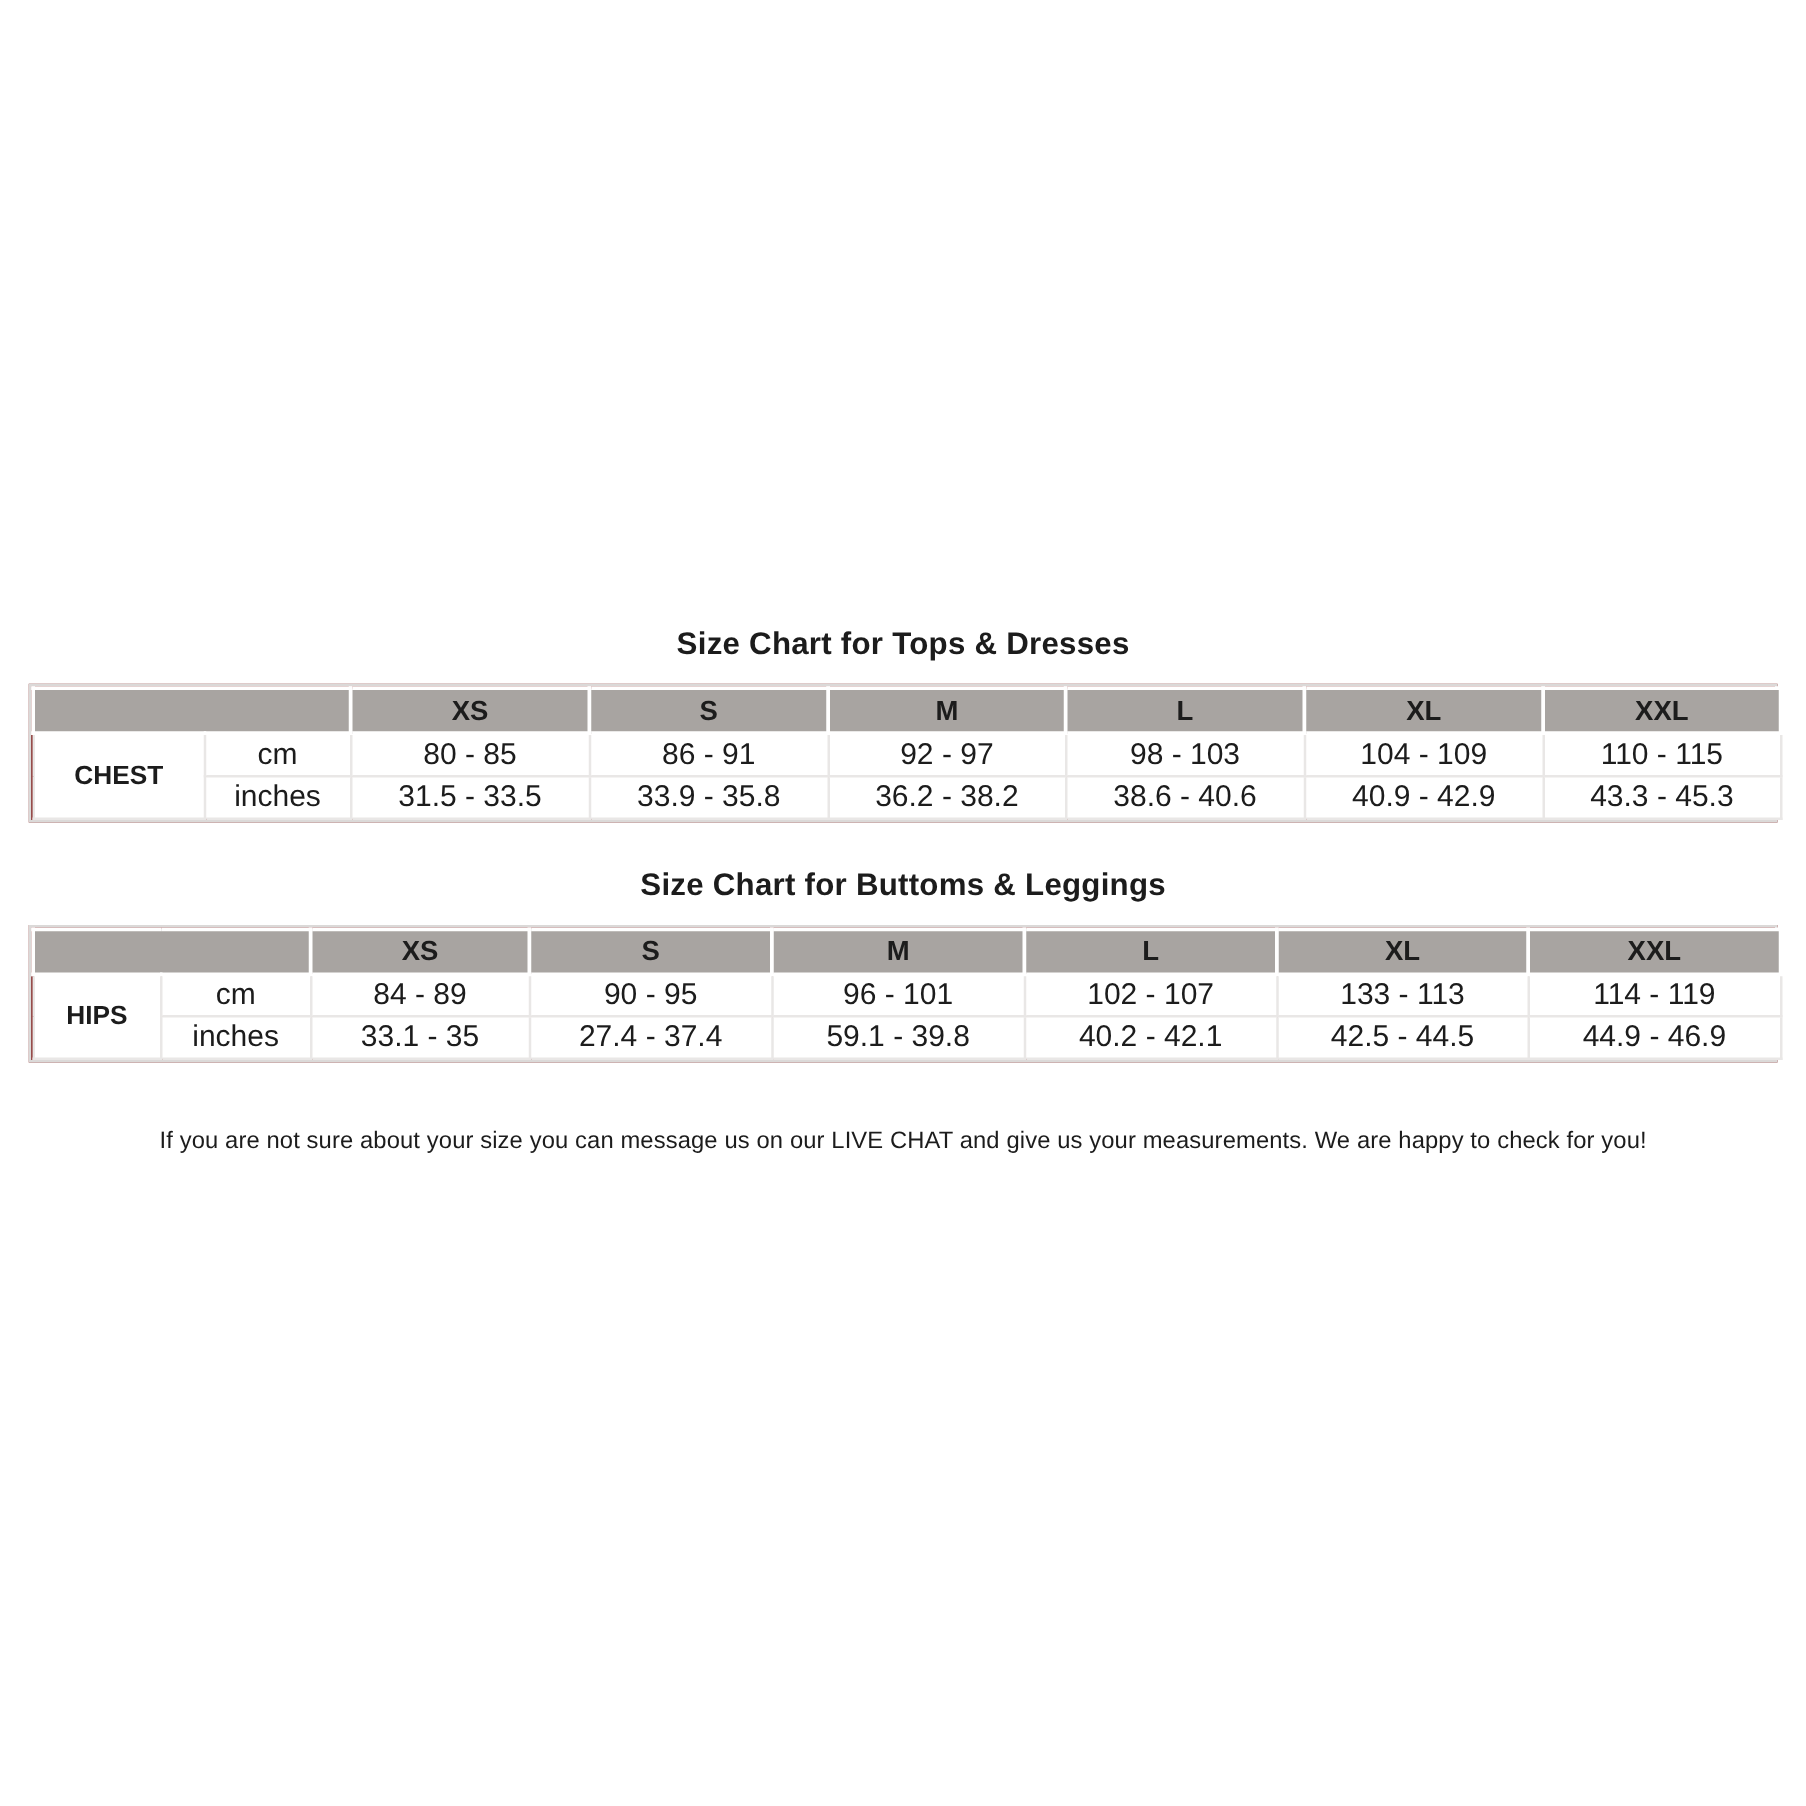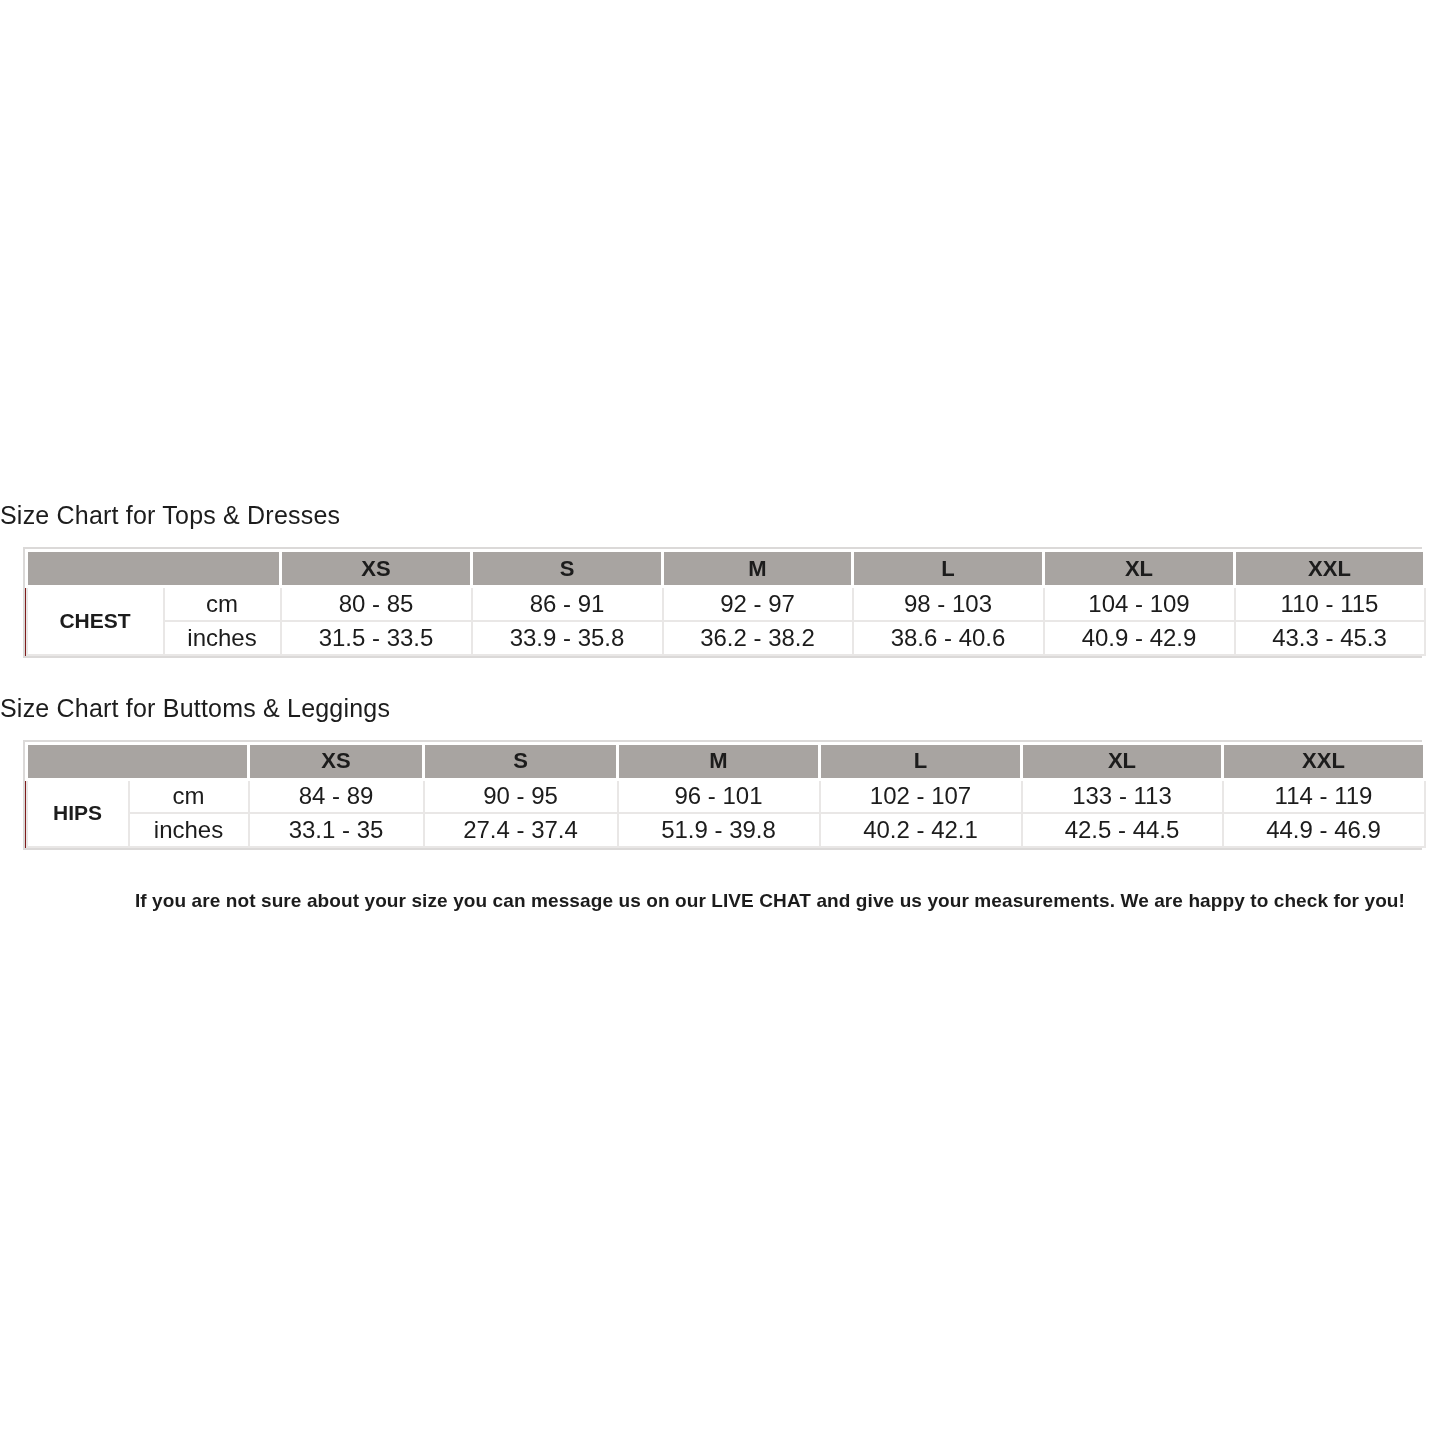--- a/index.html
+++ b/index.html
@@ -6,21 +6,22 @@
   html, body { background: #ffffff; }
   body {
     width: 1445px; height: 1445px;
     font-family: "Liberation Sans", "DejaVu Sans", sans-serif;
     color: #1c1c1c;
     overflow: hidden;
   }
   .content { padding-top: 501px; }
   .chart-title {
     font-size: 25px;
-    font-weight: normal;
+    font-weight: bold;
+    text-align: center;
     letter-spacing: 0.2px;
     margin-bottom: 17px;
   }
   .chart-title + .tablewrap { margin-bottom: 0; }
   .tablewrap {
     margin: 0 23px;
     border: 2px solid #dbd9d8;
     background: #7f1d1d;
   }
   table {
@@ -46,25 +47,25 @@
     text-align: center;
     vertical-align: middle;
   }
   tbody th.rowlabel {
     font-size: 21px;
     font-weight: bold;
     margin-top: 36px;
   }
   .section-gap { height: 36px; }
   .footer-note {
-    margin-top: 40px;
+    margin-top: 52px;
     padding: 0 40px;
     font-size: 19px;
-    font-weight: bold;
-    text-align: right;
+    font-weight: normal;
+    text-align: center;
     letter-spacing: 0.1px;
   }
 </style>
 </head>
 <body>
 
 <div class="content">
 
   <div class="chart-title">Size Chart for Tops &amp; Dresses</div>
 
@@ -150,21 +151,21 @@
           <td>90 - 95</td>
           <td>96 - 101</td>
           <td>102 - 107</td>
           <td>133 - 113</td>
           <td>114 - 119</td>
         </tr>
         <tr>
           <td>inches</td>
           <td>33.1 - 35</td>
           <td>27.4 - 37.4</td>
-          <td>51.9 - 39.8</td>
+          <td>59.1 - 39.8</td>
           <td>40.2 - 42.1</td>
           <td>42.5 - 44.5</td>
           <td>44.9 - 46.9</td>
         </tr>
       </tbody>
     </table>
   </div>
 
   <div class="footer-note">If you are not sure about your size you can message us on our LIVE CHAT and give us your measurements. We are happy to check for you!</div>
 

